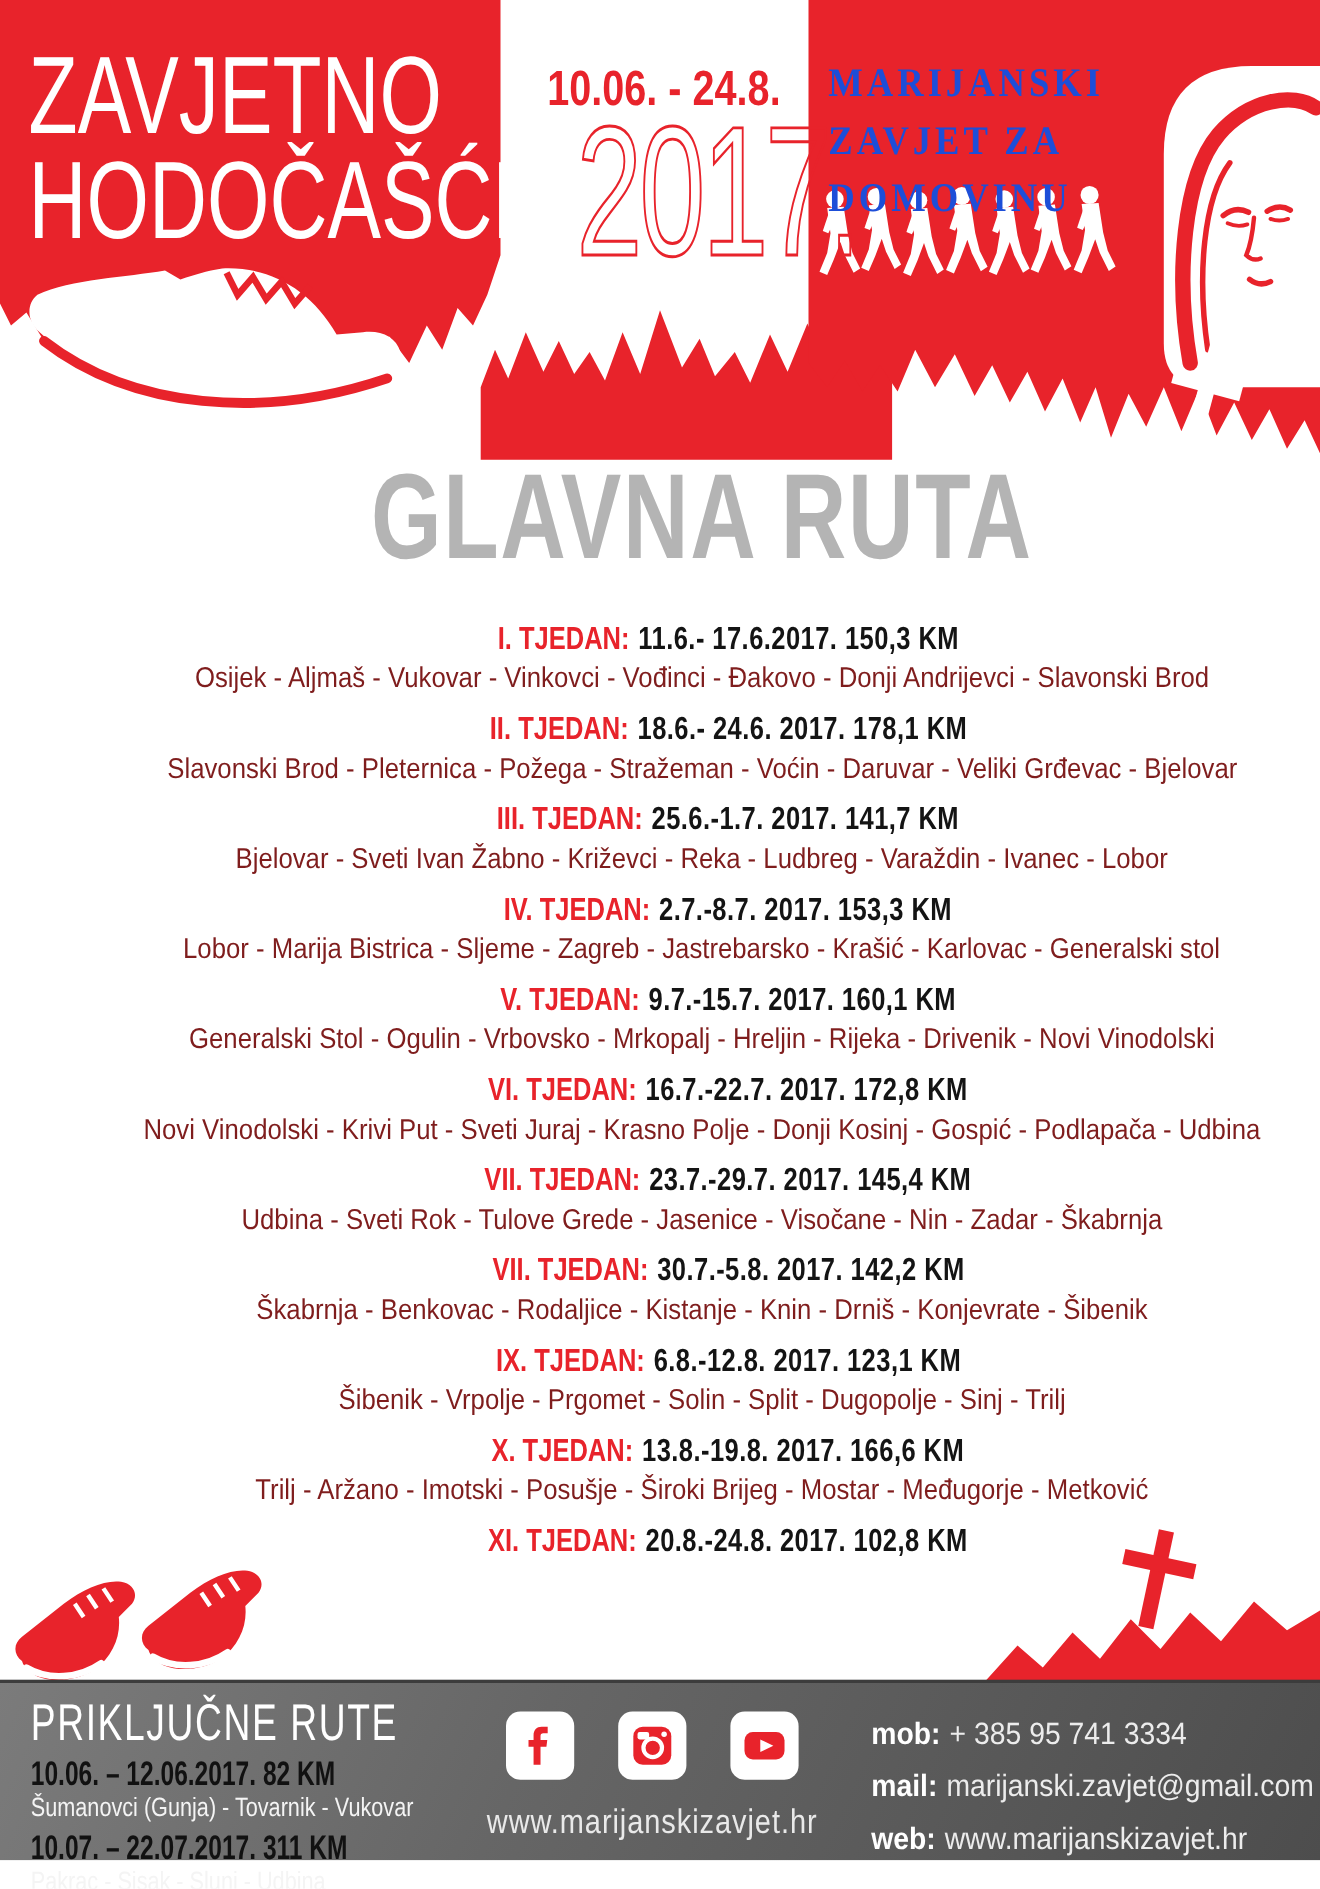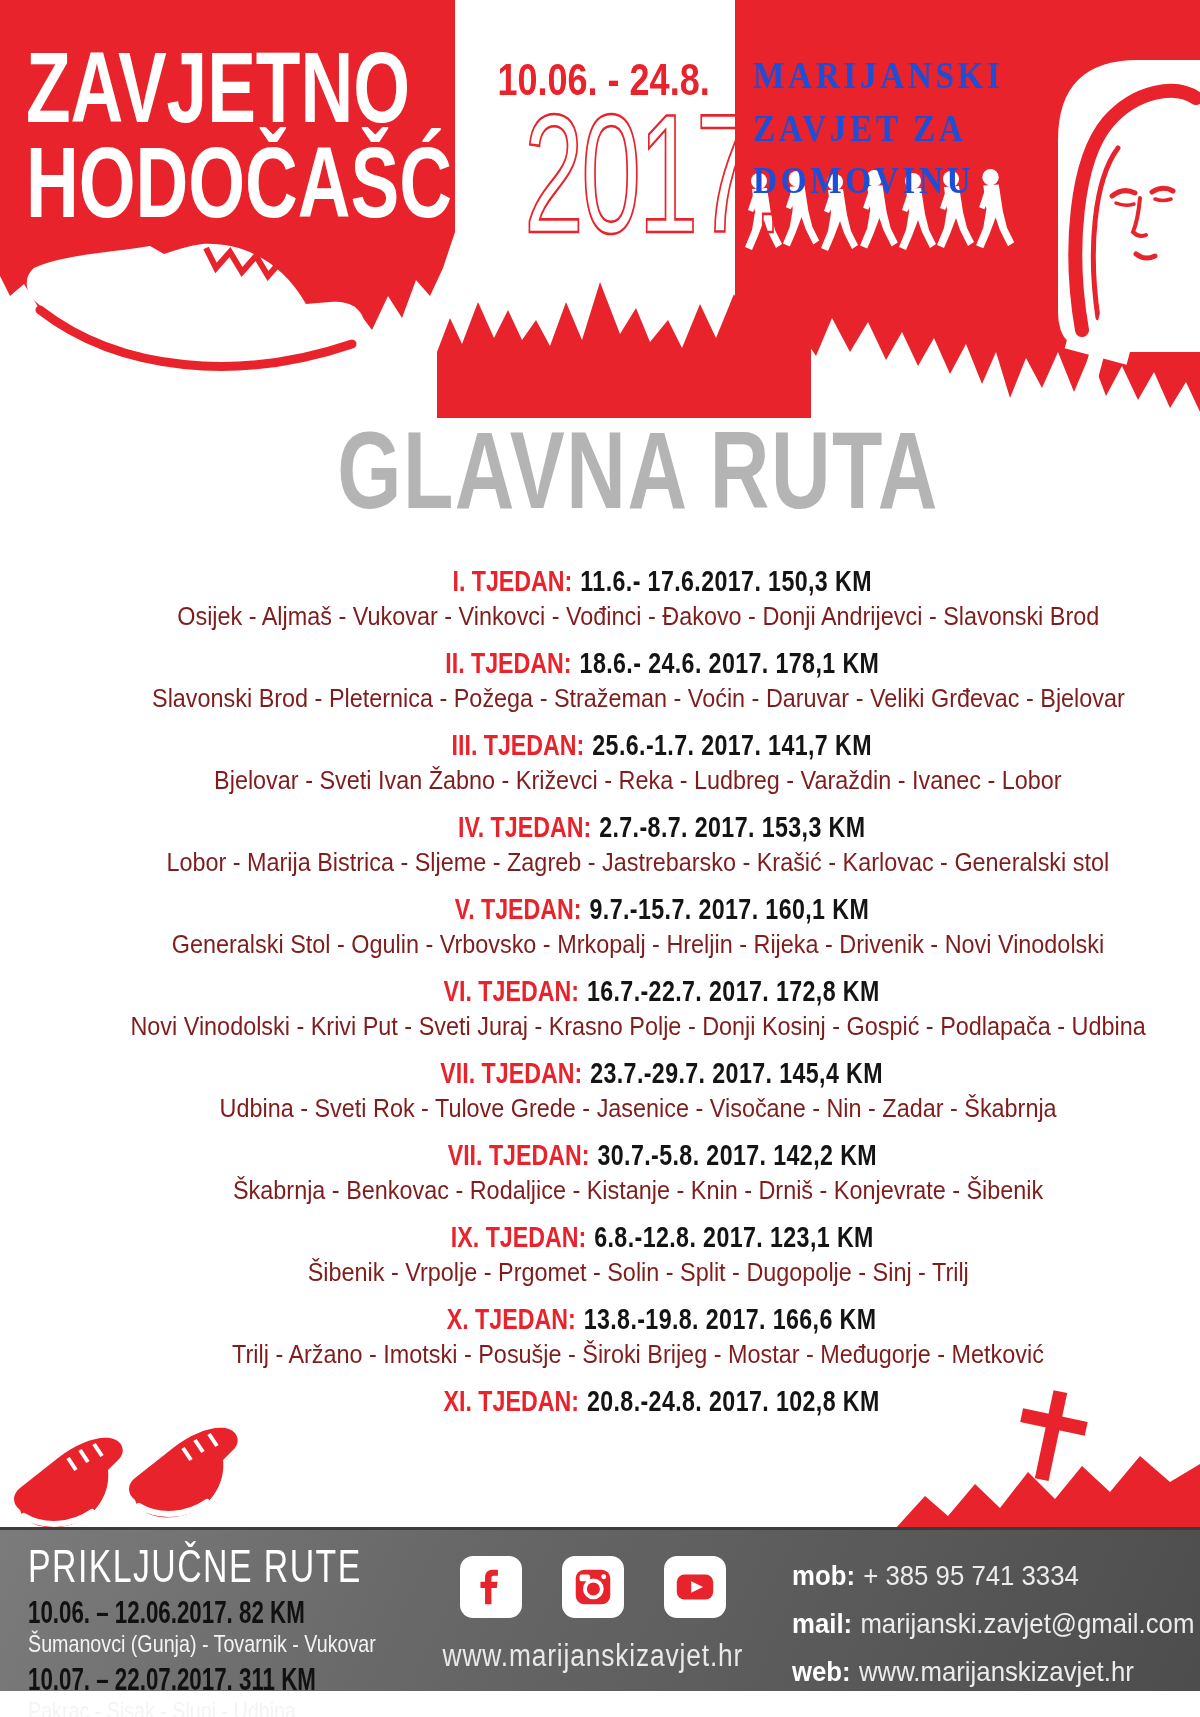--- a/index.html
+++ b/index.html
@@ -5,21 +5,21 @@
   * { margin:0; padding:0; box-sizing:border-box; }
   html,body { background:#ffffff; }
   body { font-family:"Liberation Sans", sans-serif; }
   .poster { position:relative; width:1200px; height:1717px; background:#fff; overflow:hidden; }
 
   svg.art { position:absolute; left:0; display:block; }
   .hdr-art { top:0; }
   .pre-art { top:1384px; }
 
   
-  .hdr-title { position:absolute; top:40px; left:26px; color:#fff; font-weight:700;
+  .hdr-title { position:absolute; top:40px; left:26px; color:#fff; font-weight:400;
                font-size:100px; line-height:0.95; }
   .hdr-title div { transform:scaleX(0.73); transform-origin:left center; white-space:nowrap; }
   .hdr-dates { position:absolute; top:54px; left:452px; width:284px; display:flex; justify-content:flex-end;
                color:#e8232b; font-weight:700; font-size:45px; }
   .hdr-dates span { transform:scaleX(0.8); white-space:nowrap; display:inline-block; }
   .hdr-year { position:absolute; top:90px; left:452px; width:284px; display:flex; justify-content:flex-start;
               font-size:168px; font-weight:400; letter-spacing:-4px; line-height:1; }
   .hdr-year span { display:inline-block; transform:scaleX(0.64); white-space:nowrap; color:#e8232b; }
   @supports (-webkit-text-stroke: 1px red) {
     .hdr-year span { color:transparent; -webkit-text-stroke:2.6px #e8232b; }

